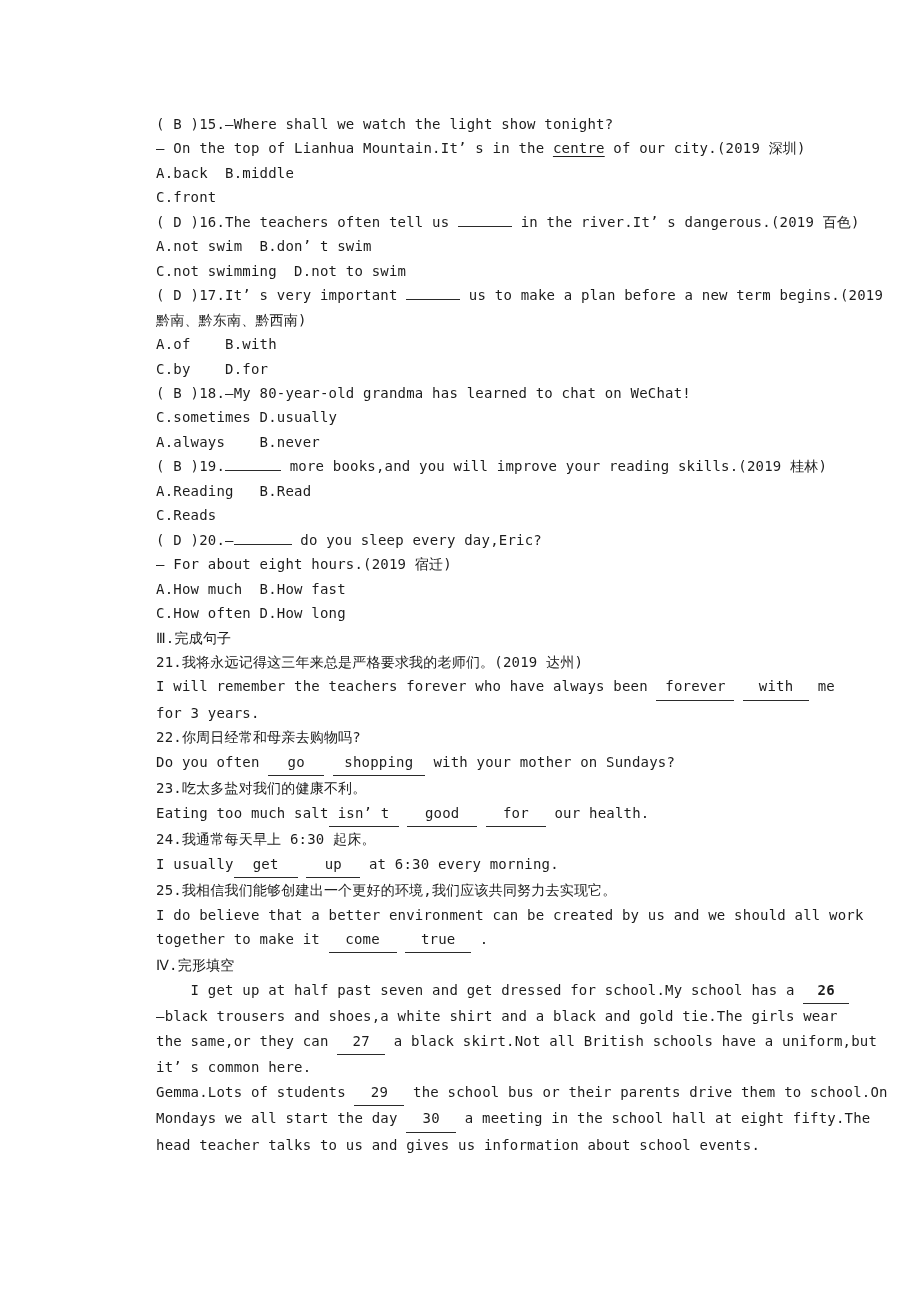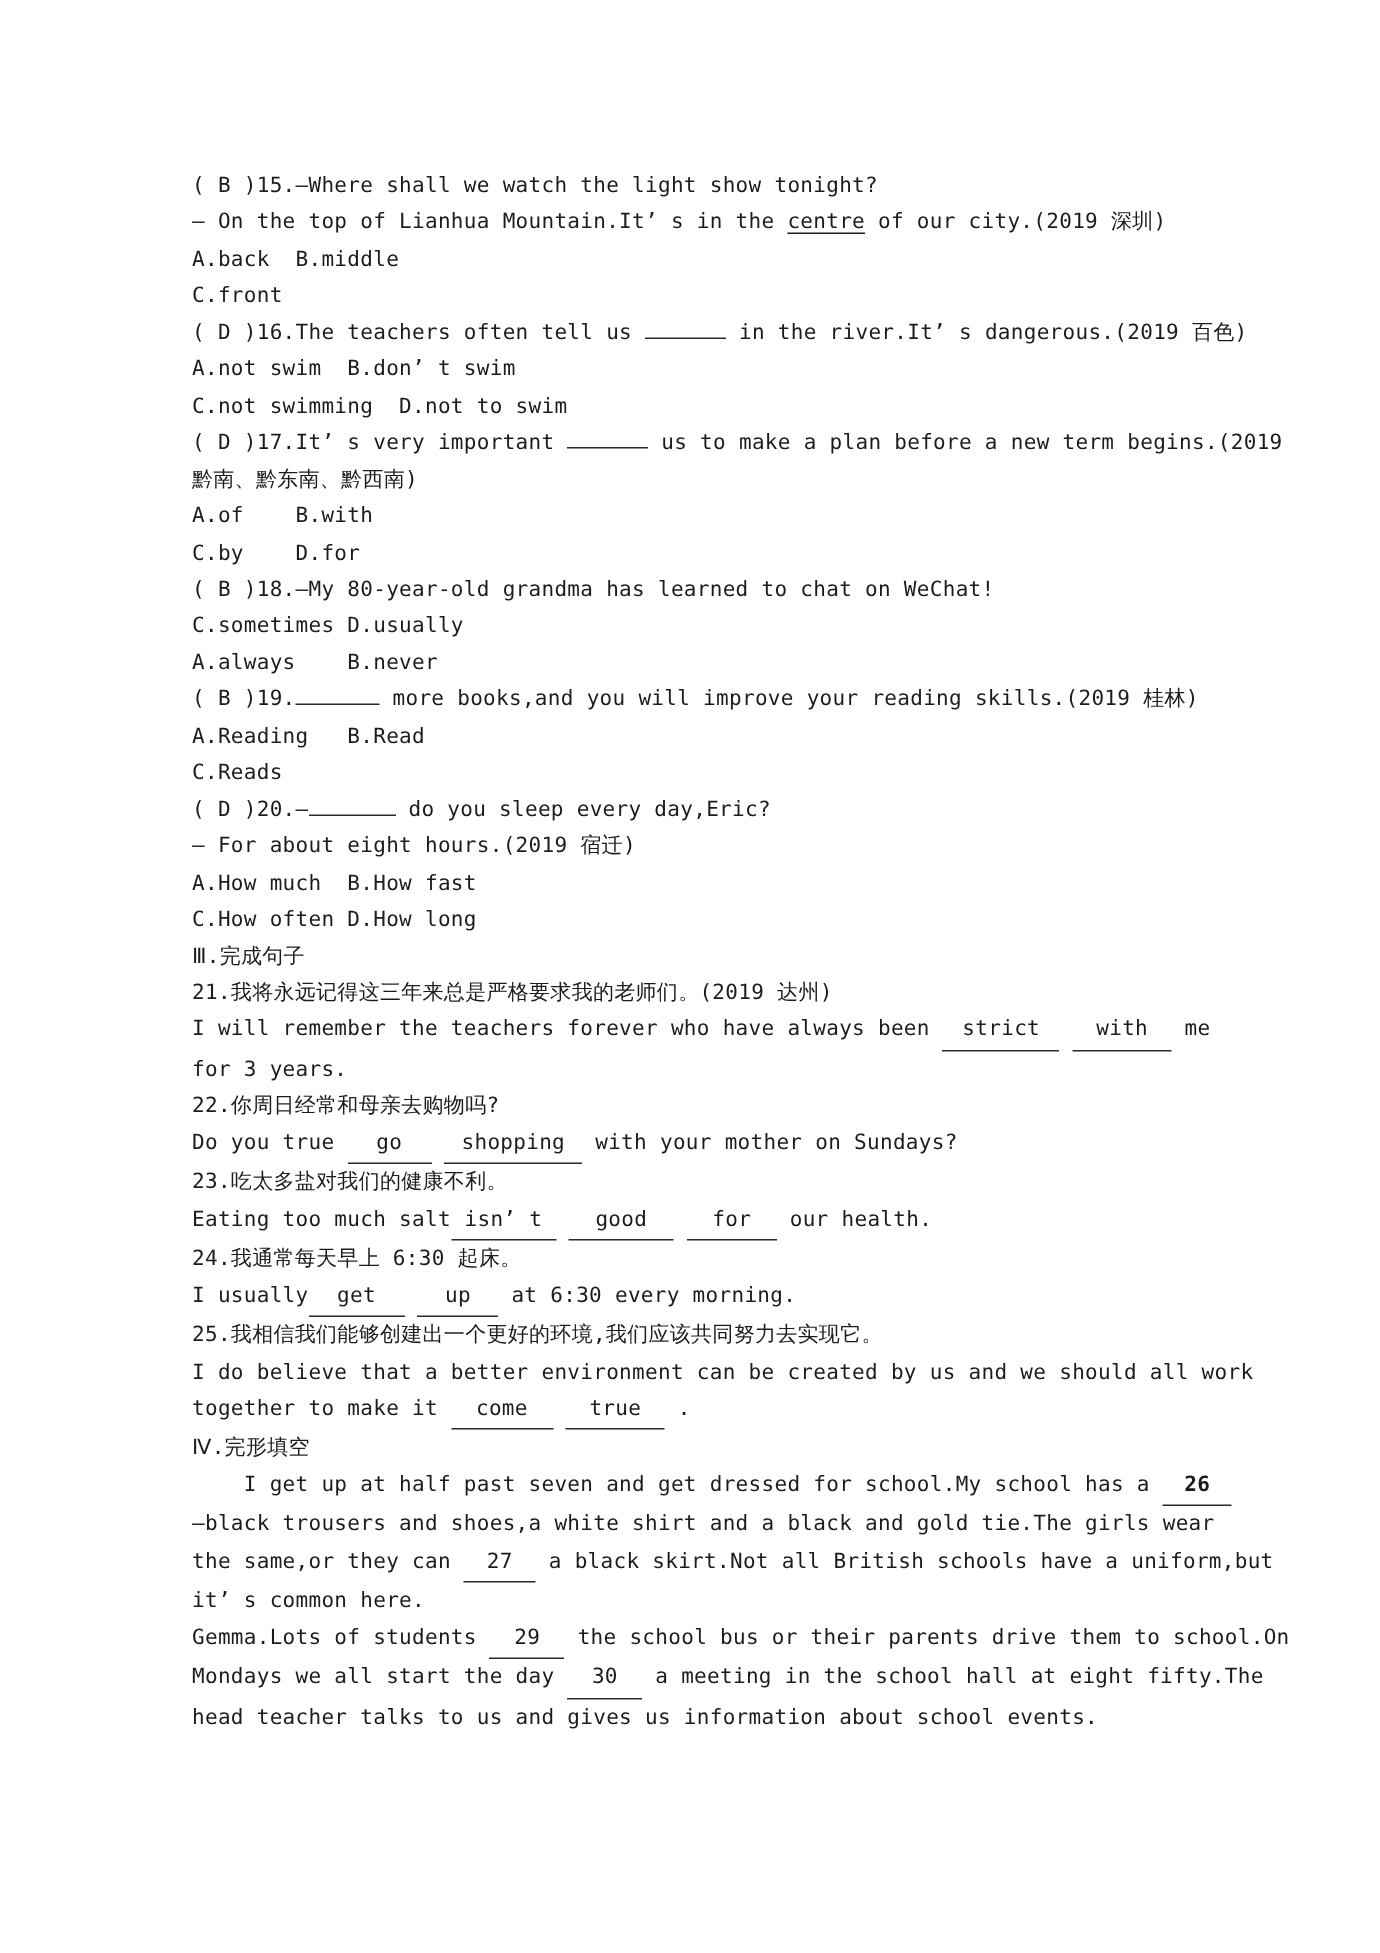--- a/index.html
+++ b/index.html
@@ -10,21 +10,21 @@
   }
   .page {
     position: relative;
     width: 920px;
     height: 1302px;
     background: #ffffff;
     overflow: hidden;
   }
   .content {
     position: absolute;
-    left: 128px;
+    left: 156px;
     top: 112px;
     width: 700px;
   }
   .line {
     font-size: 14px;
     line-height: 24.45px;
     color: #1c1c1c;
     white-space: pre;
     letter-spacing: 0.2px;
   }
@@ -63,24 +63,24 @@
       <div class="line"><span class="seg">A.always    B.never</span></div>
       <div class="line"><span class="seg">( B )19.</span><span class="blank" style="min-width: 48px;"></span><span class="seg"> more books,and you will improve your reading skills.(2019 桂林)</span></div>
       <div class="line"><span class="seg">A.Reading   B.Read</span></div>
       <div class="line"><span class="seg">C.Reads</span></div>
       <div class="line"><span class="seg">( D )20.—</span><span class="blank" style="min-width: 50px;"></span><span class="seg"> do you sleep every day,Eric?</span></div>
       <div class="line"><span class="seg">— For about eight hours.(2019 宿迁)</span></div>
       <div class="line"><span class="seg">A.How much  B.How fast</span></div>
       <div class="line"><span class="seg">C.How often D.How long</span></div>
       <div class="line"><span class="seg">Ⅲ.完成句子</span></div>
       <div class="line"><span class="seg">21.我将永远记得这三年来总是严格要求我的老师们。(2019 达州)</span></div>
-      <div class="line"><span class="seg">I will remember the teachers forever who have always been </span><span class="blank" style="min-width: 70px;">strict</span><span class="seg"> </span><span class="blank" style="min-width: 58px;">with</span><span class="seg"> me</span></div>
+      <div class="line"><span class="seg">I will remember the teachers forever who have always been </span><span class="blank" style="min-width: 70px;">forever</span><span class="seg"> </span><span class="blank" style="min-width: 58px;">with</span><span class="seg"> me</span></div>
       <div class="line"><span class="seg">for 3 years.</span></div>
       <div class="line"><span class="seg">22.你周日经常和母亲去购物吗?</span></div>
-      <div class="line"><span class="seg">Do you true </span><span class="blank" style="min-width: 48px;">go</span><span class="seg"> </span><span class="blank" style="min-width: 84px;">shopping</span><span class="seg"> with your mother on Sundays?</span></div>
+      <div class="line"><span class="seg">Do you often </span><span class="blank" style="min-width: 48px;">go</span><span class="seg"> </span><span class="blank" style="min-width: 84px;">shopping</span><span class="seg"> with your mother on Sundays?</span></div>
       <div class="line"><span class="seg">23.吃太多盐对我们的健康不利。</span></div>
       <div class="line"><span class="seg">Eating too much salt</span><span class="blank" style="min-width: 62px;">isn’ t</span><span class="seg"> </span><span class="blank" style="min-width: 62px;">good</span><span class="seg"> </span><span class="blank" style="min-width: 52px;">for</span><span class="seg"> our health.</span></div>
       <div class="line"><span class="seg">24.我通常每天早上 6:30 起床。</span></div>
       <div class="line"><span class="seg">I usually</span><span class="blank" style="min-width: 56px;">get</span><span class="seg"> </span><span class="blank" style="min-width: 46px;">up</span><span class="seg"> at 6:30 every morning.</span></div>
       <div class="line"><span class="seg">25.我相信我们能够创建出一个更好的环境,我们应该共同努力去实现它。</span></div>
       <div class="line"><span class="seg">I do believe that a better environment can be created by us and we should all work</span></div>
       <div class="line"><span class="seg">together to make it </span><span class="blank" style="min-width: 60px;">come</span><span class="seg"> </span><span class="blank" style="min-width: 58px;">true</span><span class="seg"> .</span></div>
       <div class="line"><span class="seg">Ⅳ.完形填空</span></div>
       <div class="line"><span class="seg">    I get up at half past seven and get dressed for school.My school has a </span><span class="blank" style="min-width: 38px; font-weight: bold;">26</span></div>
       <div class="line"><span class="seg">—black trousers and shoes,a white shirt and a black and gold tie.The girls wear</span></div>

